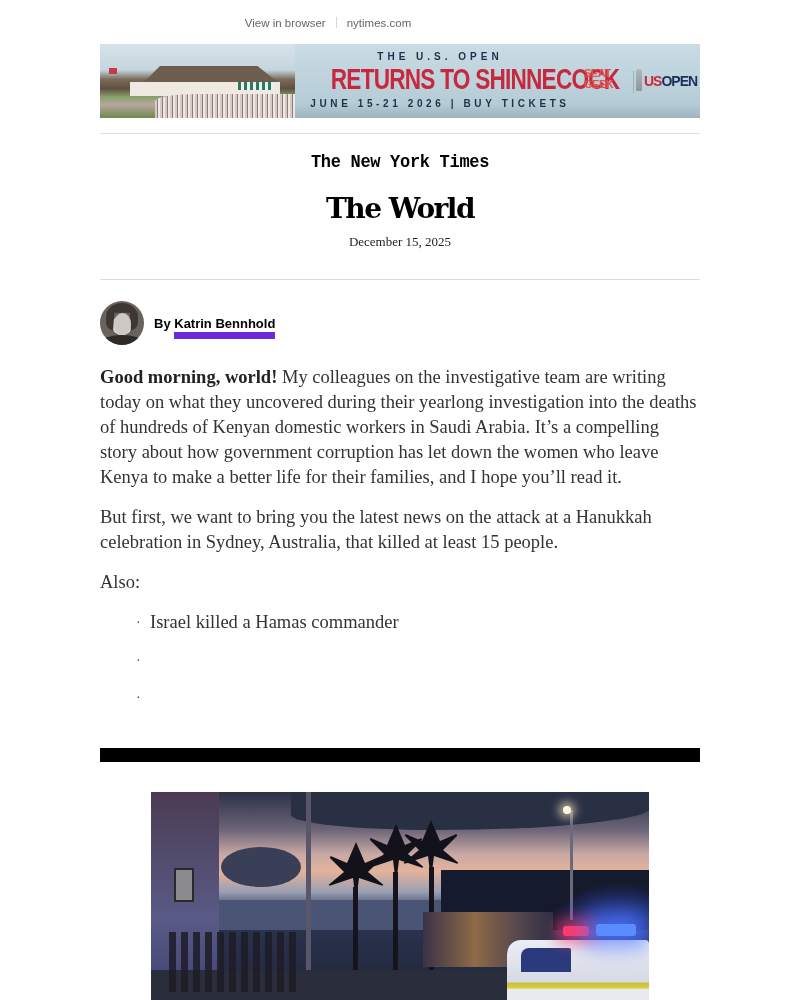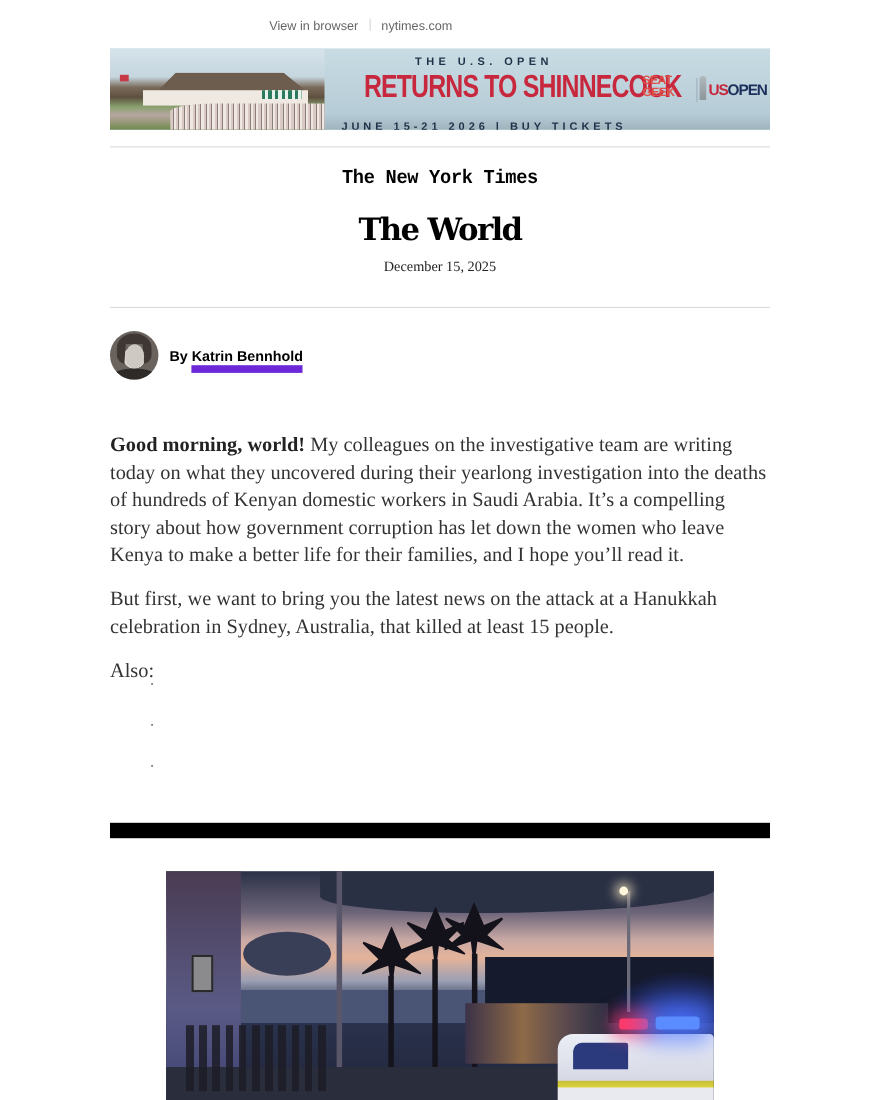--- a/index.html
+++ b/index.html
@@ -40,21 +40,21 @@
       border-radius: 30% 0 0 0;
     }
     .ad-photo .flag { position: absolute; left: 9px; top: 24px; width: 8px; height: 6px; background: #c63a46; }
     .ad-text { position: absolute; left: 200px; top: 0; width: 280px; height: 92px; text-align: center; font-family: "Liberation Sans", sans-serif; }
     .ad-kicker { position: absolute; top: 7px; left: 0; width: 100%; font-size: 10px; letter-spacing: 4px; color: #1f3149; font-weight: bold; }
     .ad-headline {
       position: absolute; top: 18px; left: 0; width: 100%;
       font-size: 29px; font-weight: bold; color: #c8283e; letter-spacing: -1px;
       transform: scaleX(0.78); transform-origin: center; white-space: nowrap; line-height: 34px;
     }
-    .ad-sub { position: absolute; top: 54px; left: 0; width: 100%; font-size: 10px; letter-spacing: 3.6px; color: #1f3149; font-weight: bold; white-space: nowrap; margin-top: 12px; }
+    .ad-sub { position: absolute; top: 54px; left: 0; width: 100%; font-size: 10px; letter-spacing: 3.6px; color: #1f3149; font-weight: bold; white-space: nowrap; }
     .ad-seatgeek {
       position: absolute; left: 484px; top: 24px; width: 34px; font-family: "Liberation Sans", sans-serif;
       font-size: 11px; line-height: 11px; font-weight: bold; color: #e0514a; letter-spacing: -0.5px;
     }
     .ad-divider { position: absolute; left: 533px; top: 27px; width: 1px; height: 22px; background: #9fb1bb; }
     .ad-trophy { position: absolute; left: 536px; top: 25px; width: 6px; height: 22px; background: linear-gradient(180deg, #b0b8bc, #8d969b); border-radius: 3px 3px 1px 1px; }
     .ad-usopen {
       position: absolute; left: 544px; top: 29px; font-family: "Liberation Sans", sans-serif;
       font-size: 14px; font-weight: bold; letter-spacing: -1px;
     }
@@ -80,21 +80,21 @@
     .avatar {
       width: 44px; height: 44px; border-radius: 50%; overflow: hidden; position: relative;
       background: radial-gradient(circle at 50% 55%, #d9d4d0 0 30%, #6a625d 31% 100%);
     }
     .avatar .face { position: absolute; left: 14px; top: 12px; width: 17px; height: 22px; border-radius: 50%; background: #cfc9c4; }
     .avatar .hair { position: absolute; left: 6px; top: 2px; width: 32px; height: 28px; border-radius: 50% 50% 30% 30%; background: #3e3733; clip-path: polygon(0 0,100% 0,100% 100%,78% 100%,74% 35%,26% 35%,22% 100%,0 100%); }
     .avatar .shoulders { position: absolute; left: 2px; top: 34px; width: 40px; height: 14px; border-radius: 50% 50% 0 0; background: #2e2a28; }
     .byline-text { margin-left: 10px; font-family: "Liberation Sans", sans-serif; font-weight: bold; font-size: 13px; color: #000; }
     .byline-text .author { color: #000; text-decoration: none; border-bottom: 7px solid #6d28d9; padding-bottom: 1px; }
 
-    .body-copy { position: absolute; left: 100px; width: 600px; font-size: 18.5px; line-height: 25px; color: #333333; margin-top: 28px; }
+    .body-copy { position: absolute; left: 100px; width: 600px; font-size: 18.5px; line-height: 25px; color: #333333; }
     .p1 { top: 365px; }
     .p1 strong { color: #222; }
     .p2 { top: 505px; }
     .p3 { top: 570px; }
 
     .also-list { position: absolute; left: 136px; top: 610px; list-style: none; font-size: 18.5px; color: #333; }
     .also-list li { height: 37.5px; line-height: 25px; display: flex; align-items: flex-start; }
     .also-list .bullet { width: 14px; font-size: 14px; color: #555; line-height: 25px; }
 
     .section-bar { position: absolute; left: 100px; top: 748px; width: 600px; height: 14px; background: #000; }
@@ -182,20 +182,21 @@
 
 <p class="body-copy p1"><strong>Good morning, world!</strong><span> My colleagues on the investigative team are writing today on what they uncovered during their yearlong investigation into the deaths of hundreds of Kenyan domestic workers in Saudi Arabia. It’s a compelling story about how government corruption has let down the women who leave Kenya to make a better life for their families, and I hope you’ll read it.</span></p>
 
 <p class="body-copy p2">But first, we want to bring you the latest news on the attack at a Hanukkah celebration in Sydney, Australia, that killed at least 15 people.</p>
 
 <p class="body-copy p3">Also:</p>
 
 <ul class="also-list">
   <li>
       <span class="bullet">·</span>
+      <span>Israel killed a Hamas commander</span>
     </li>
   <li>
       <span class="bullet">·</span>
     </li>
   <li>
       <span class="bullet">·</span>
     </li>
 </ul>
 
 <div class="section-bar"></div>

